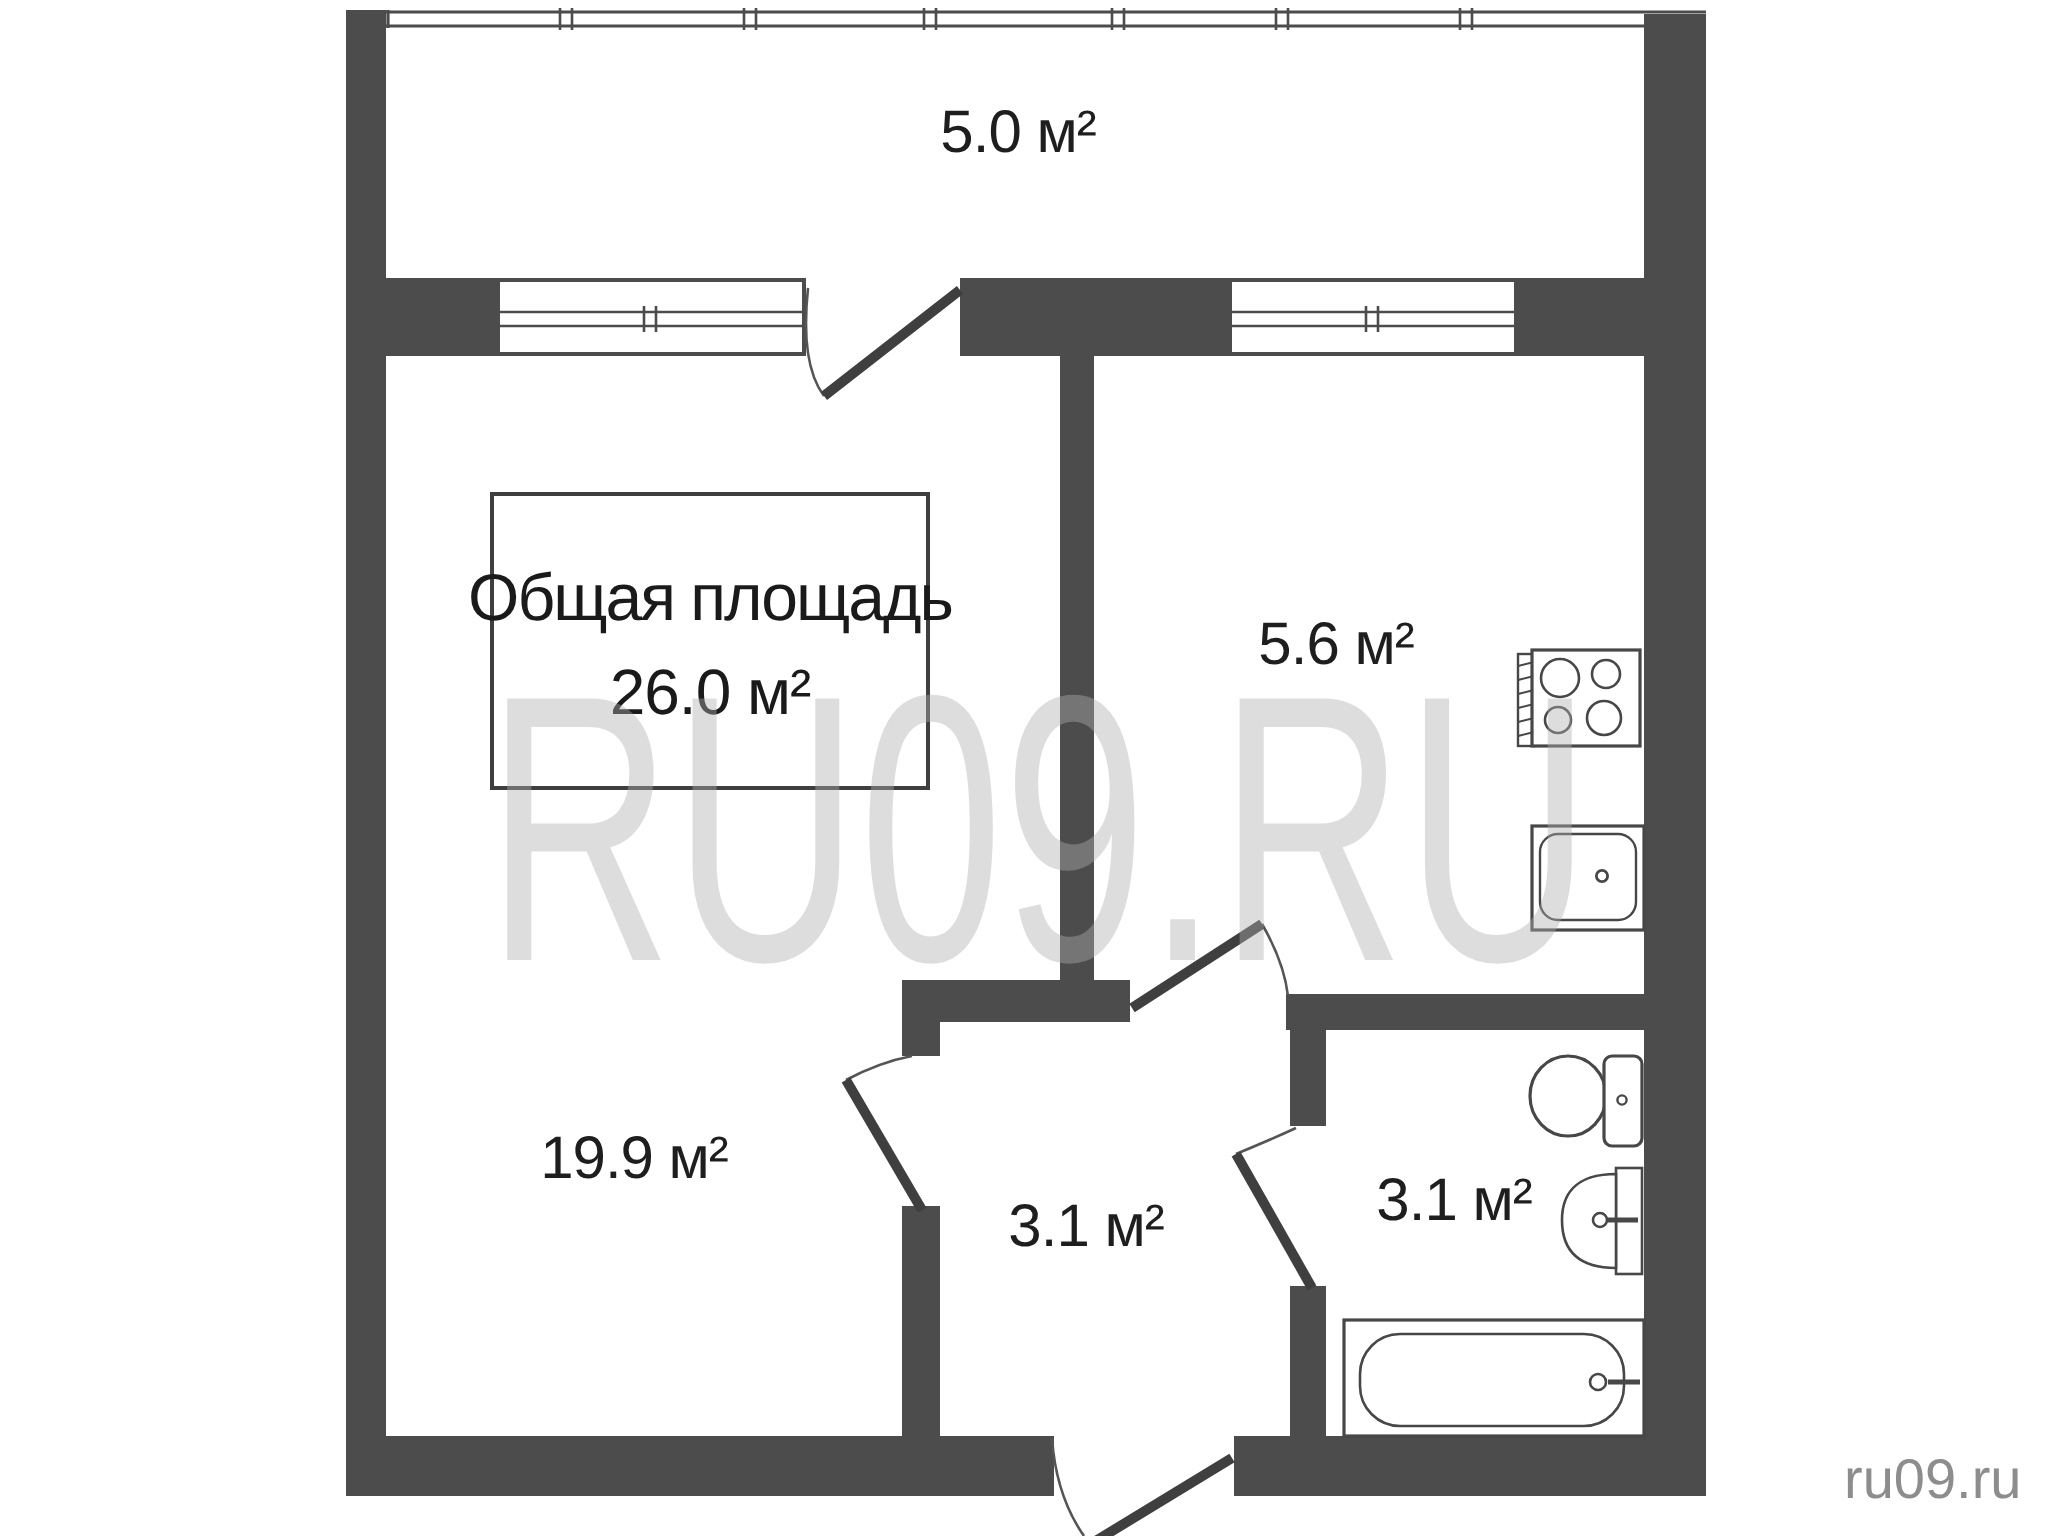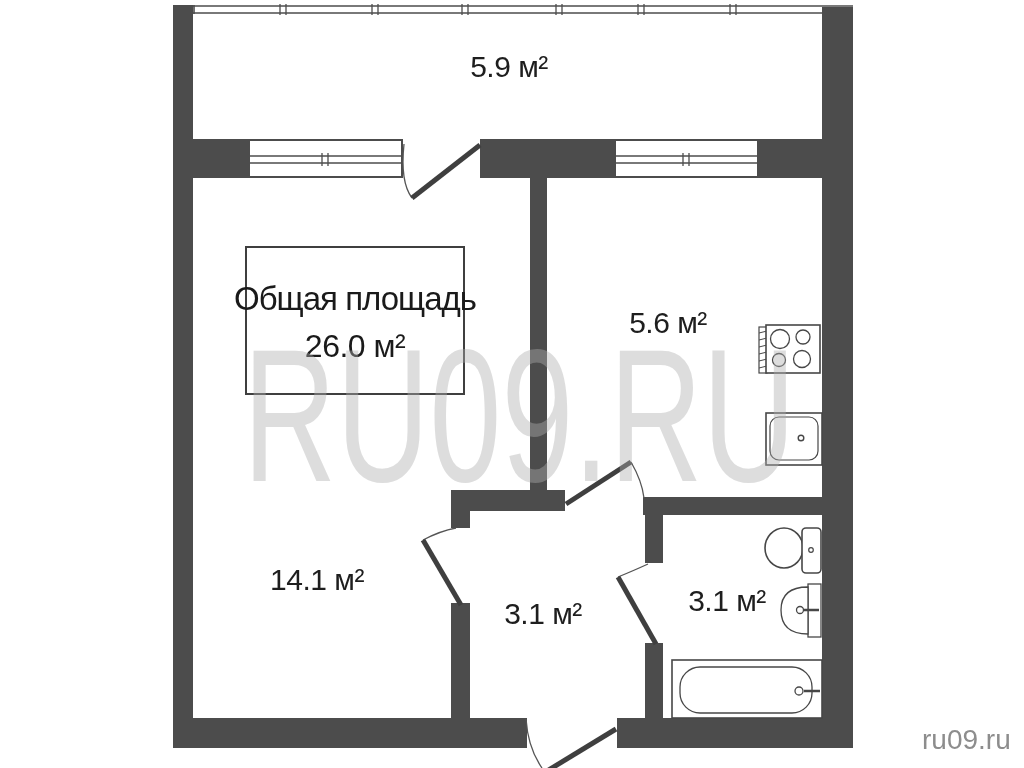--- a/index.html
+++ b/index.html
@@ -153,25 +153,25 @@
       </g>
       <g>
         <rect x="672" y="660" width="150" height="58" fill="#ffffff" stroke="#474747" stroke-width="1.6"></rect>
         <rect x="680" y="667" width="132" height="46" rx="20" fill="none" stroke="#474747" stroke-width="1.3"></rect>
         <line x1="804" y1="691" x2="820" y2="691" stroke="#474747" stroke-width="2.5"></line>
         <circle cx="799" cy="691" r="4" fill="#ffffff" stroke="#474747" stroke-width="1.3"></circle>
       </g>
     </g>
   </svg>
 
-  <div class="room-label label-balcony">5.9 м²</div>
+  <div class="room-label label-balcony">5.0 м²</div>
 
   <div class="room-label label-kitchen">5.6 м²</div>
 
-  <div class="room-label label-living">14.1 м²</div>
+  <div class="room-label label-living">19.9 м²</div>
 
   <div class="room-label label-hall">3.1 м²</div>
 
   <div class="room-label label-bath">3.1 м²</div>
 
   <div class="area-box">
     <div class="title">Общая площадь</div>
     <div class="value">26.0 м²</div>
   </div>
 

